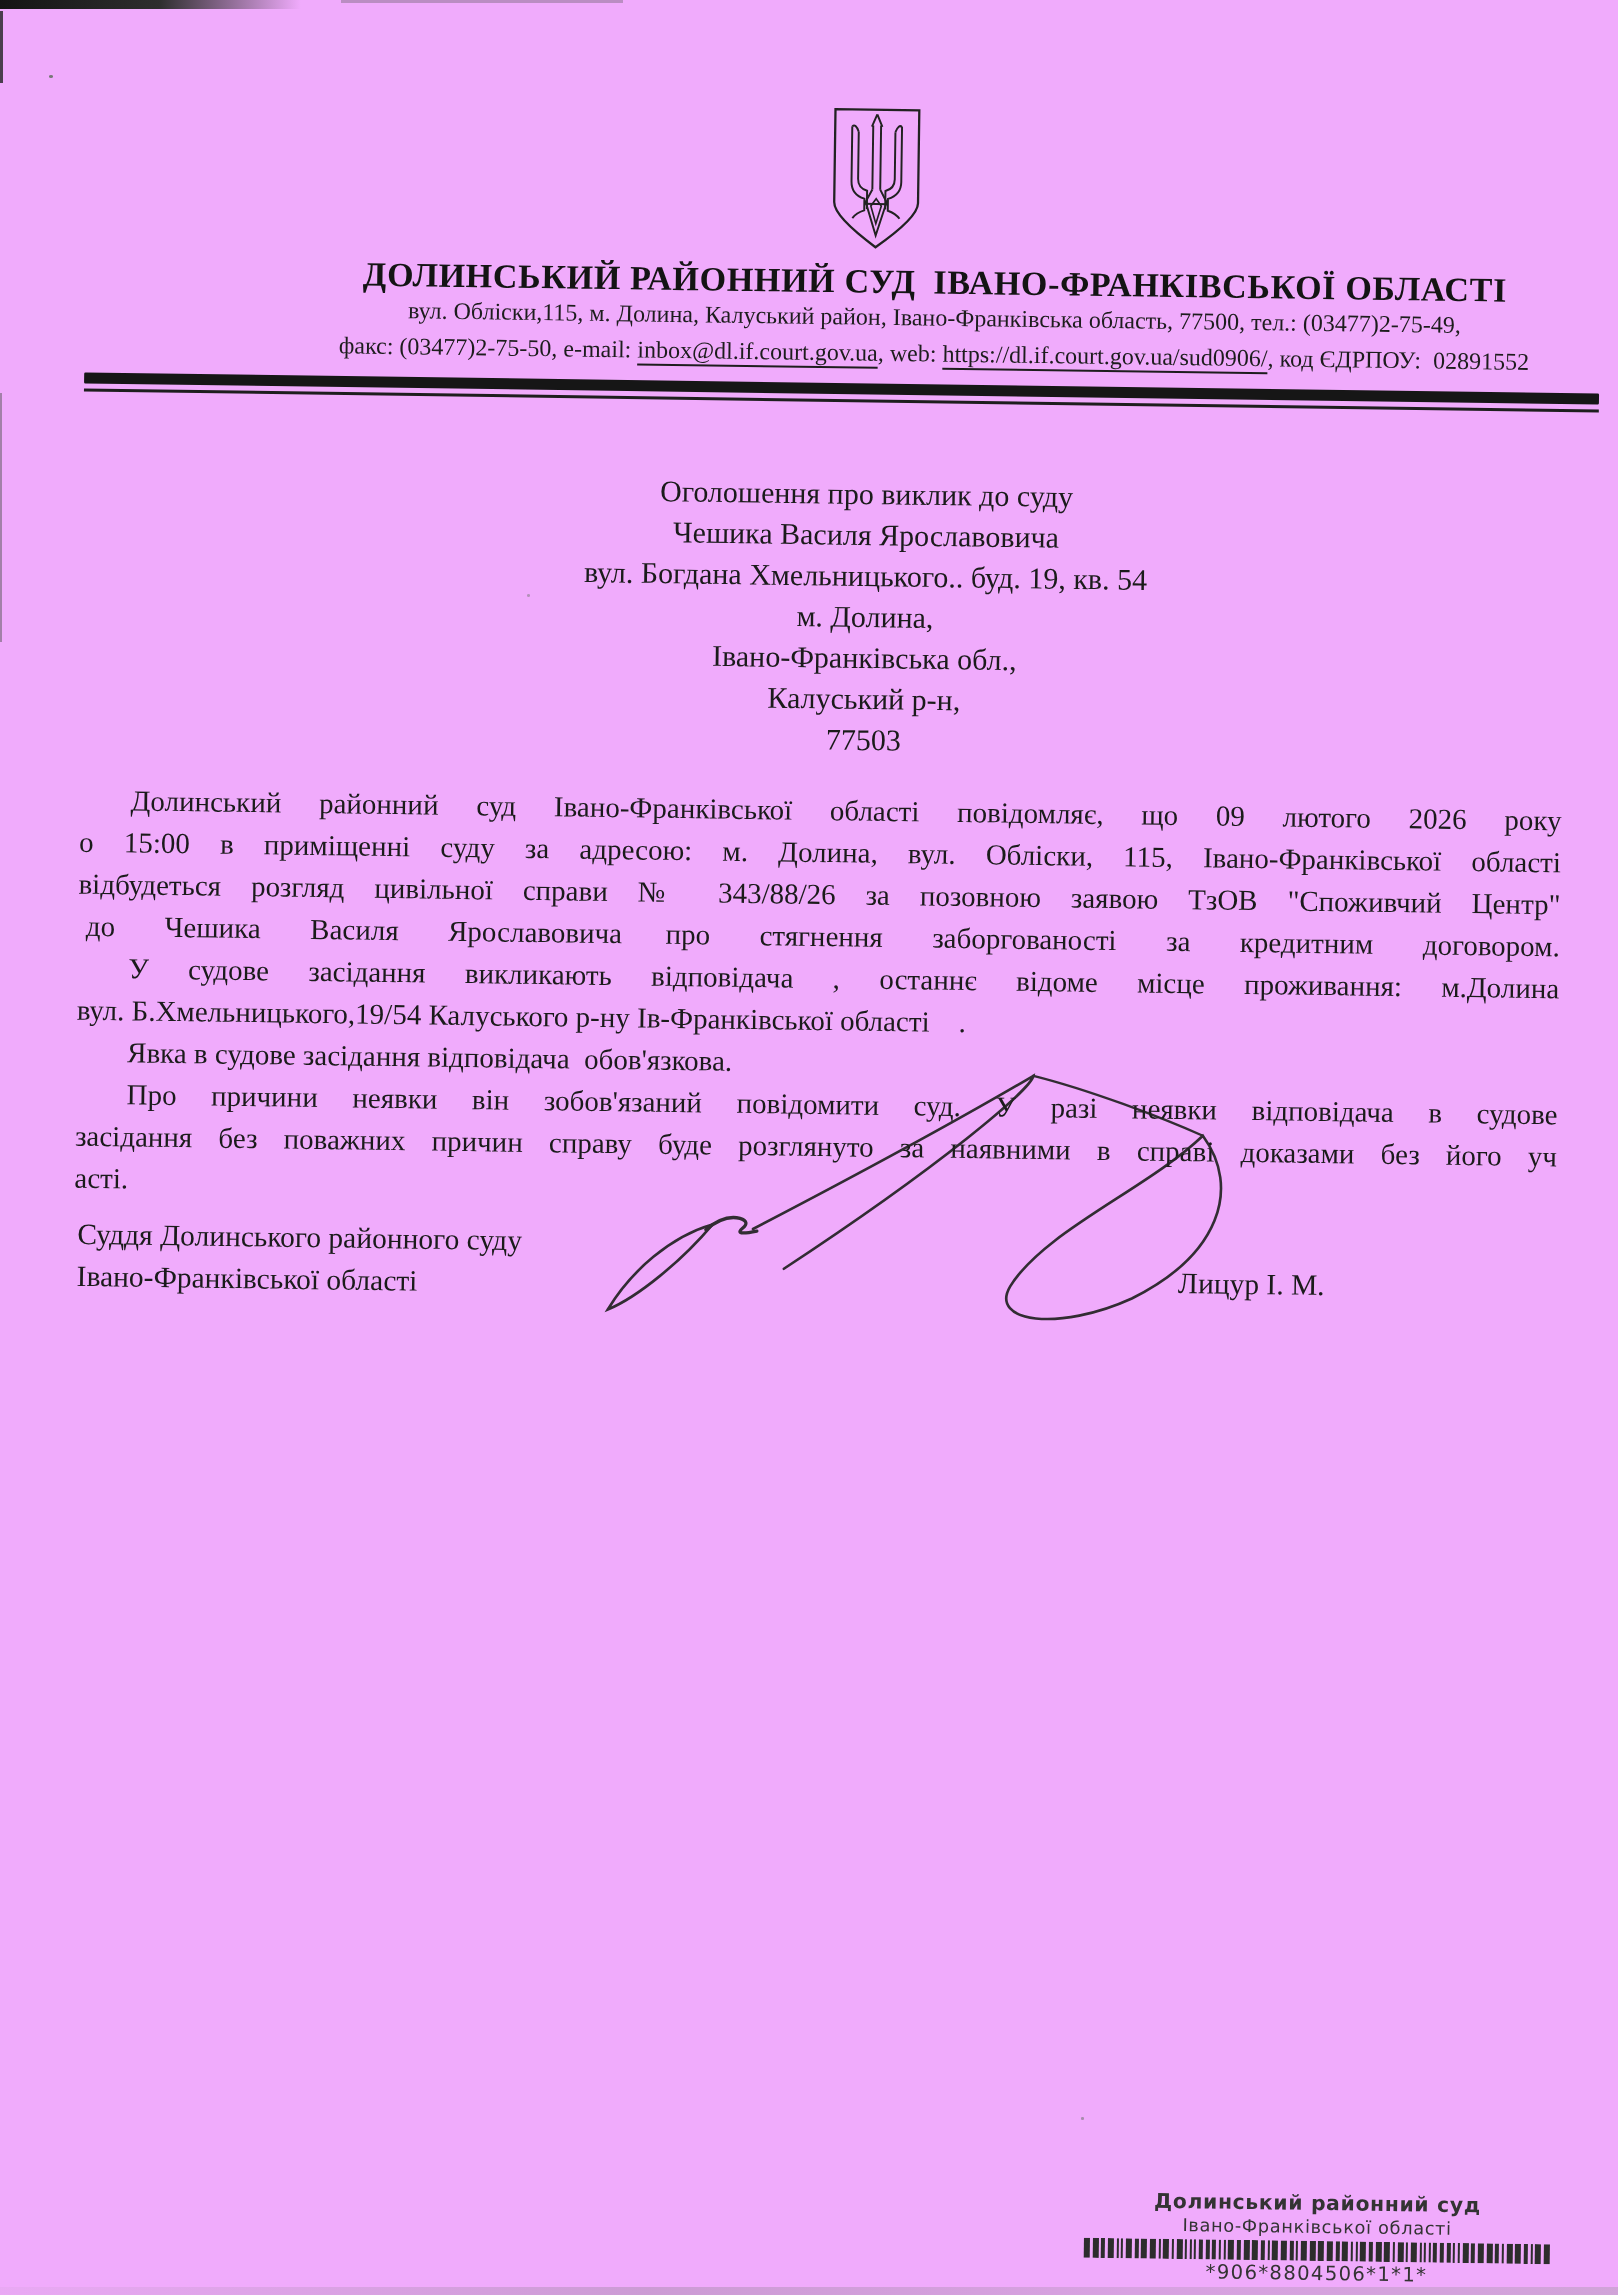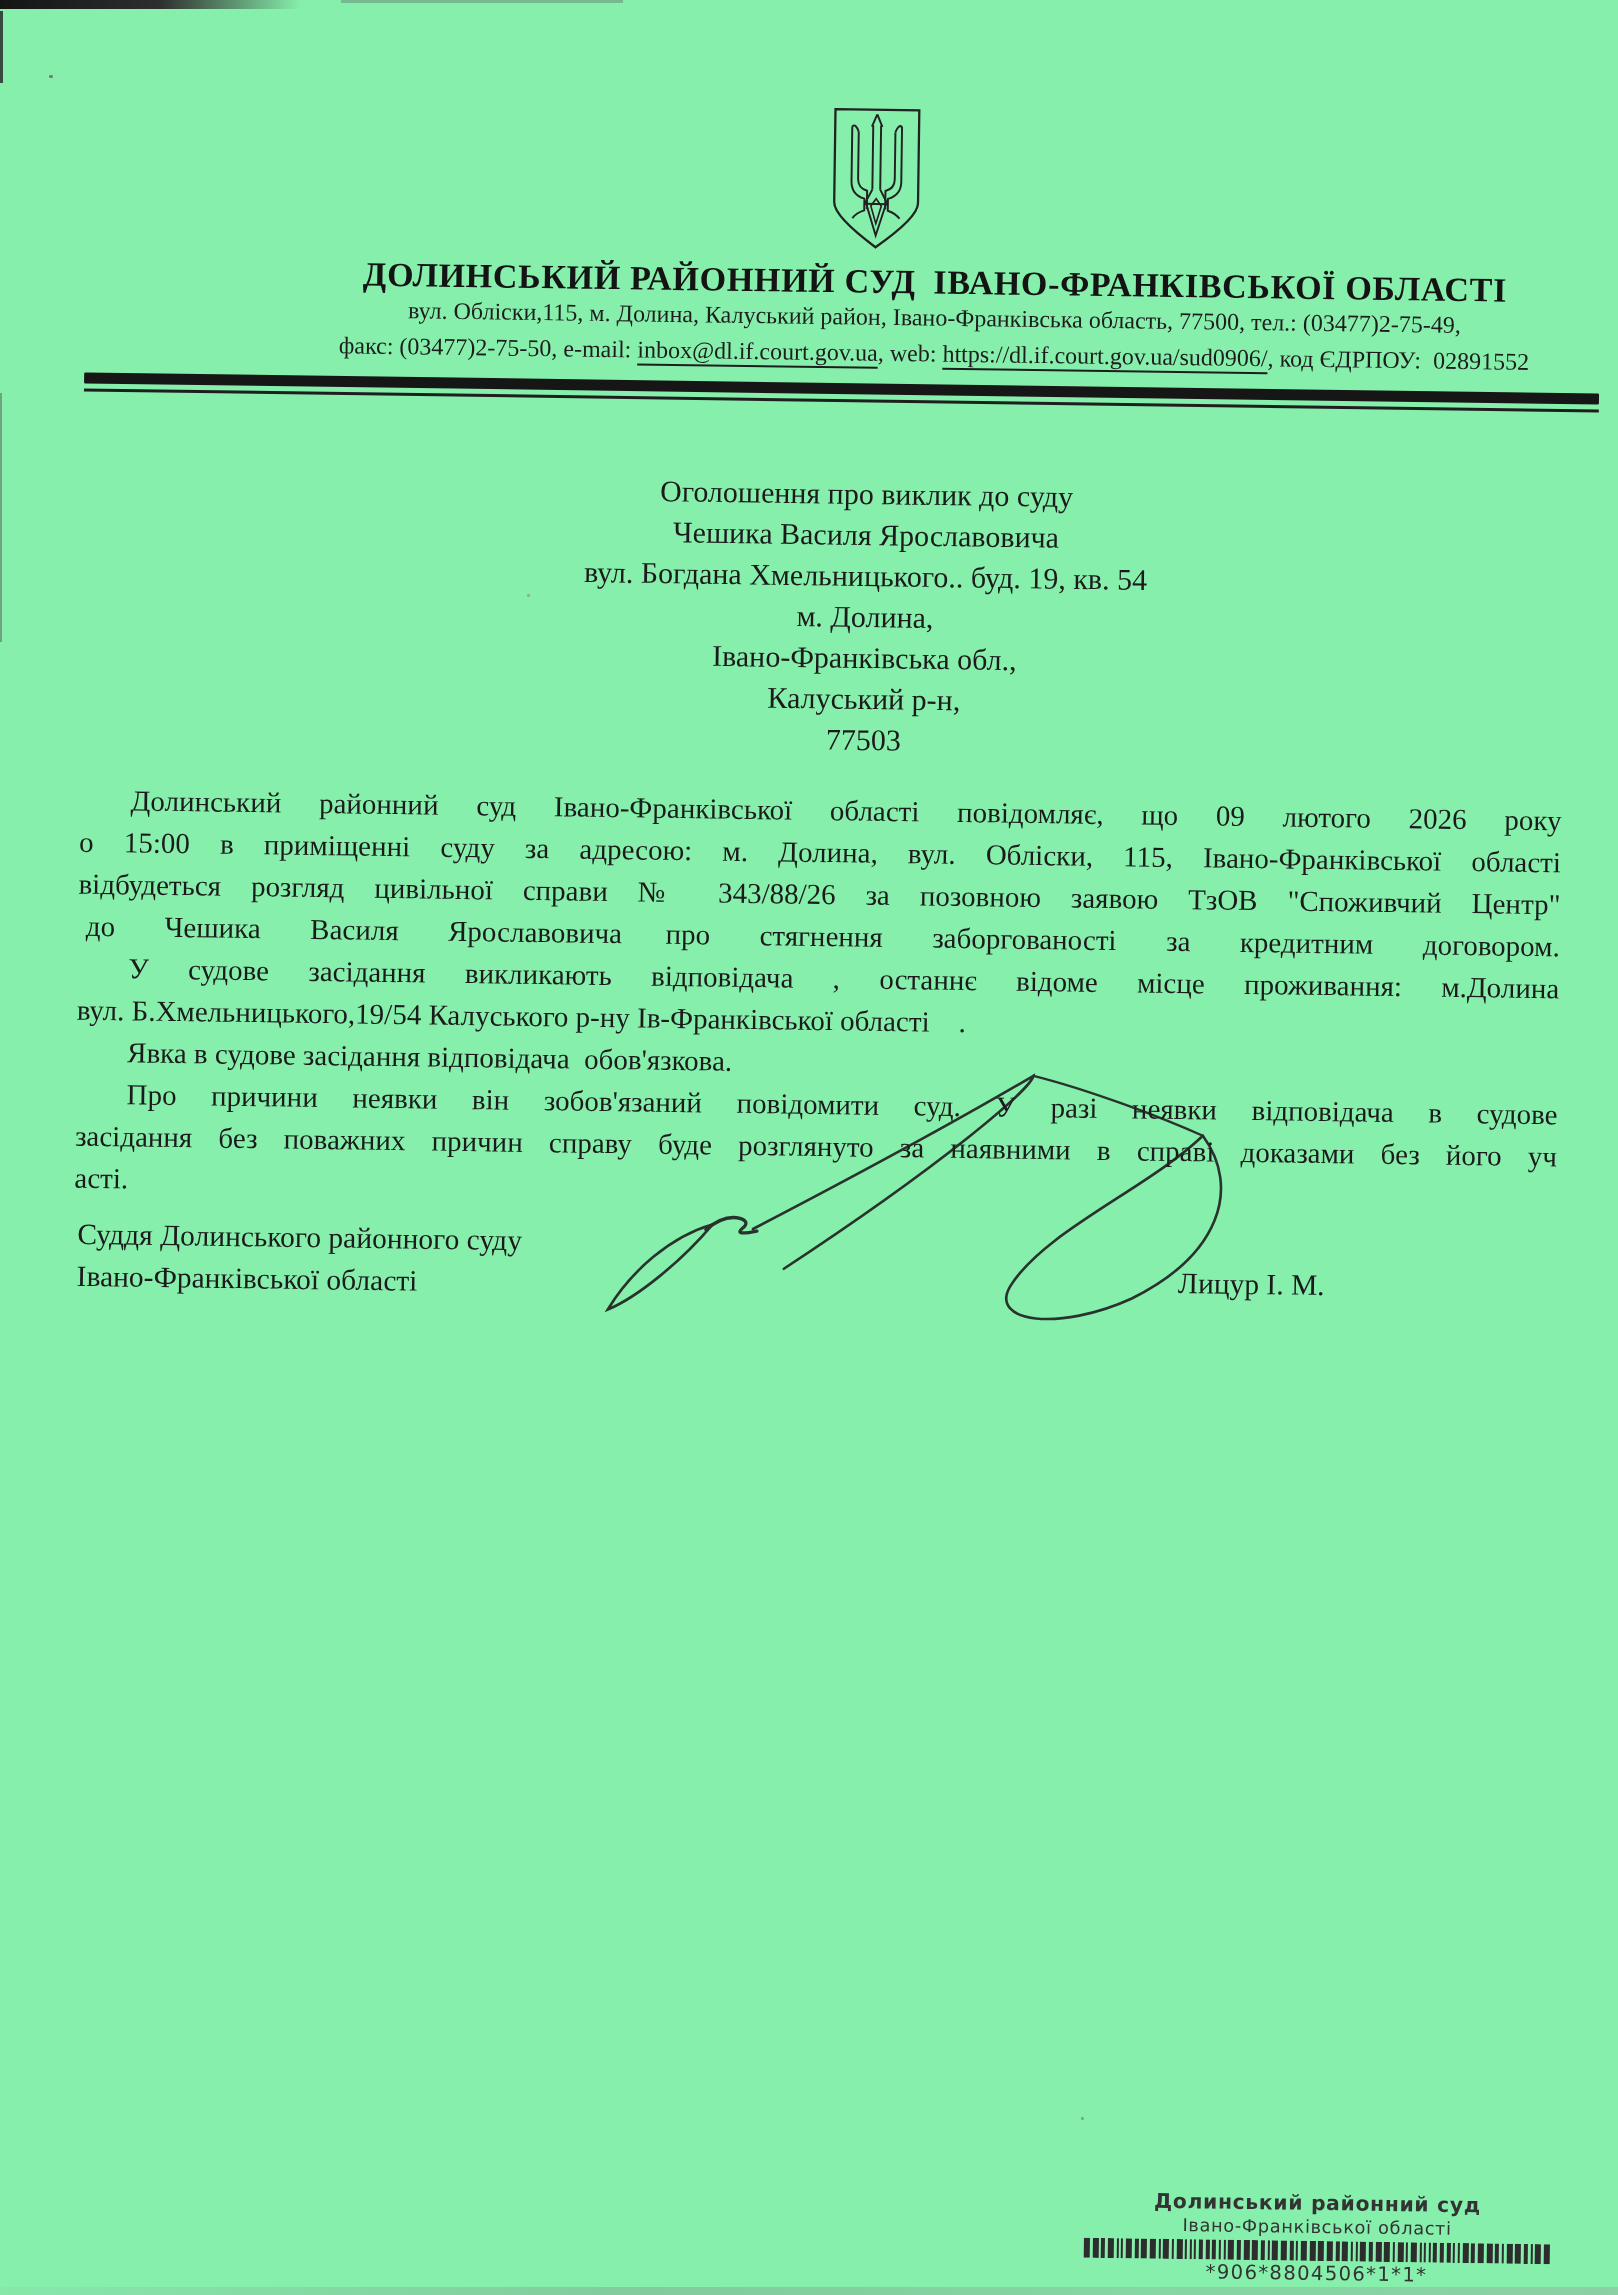--- a/index.html
+++ b/index.html
@@ -1,20 +1,20 @@
 <!DOCTYPE html>
 <html style="font-size:10.5px"><head>
 <meta charset="utf-8">
 <style>
   html,body{margin:0;padding:0;background:#ffffff;}
   .page{
     position:relative;
     width:1619px;
     height:2295px;
-    background:#86efac;
+    background:#f0abfc;
     overflow:hidden;
     font-family:"Liberation Serif","DejaVu Serif",serif;
     color:#1b1b1b;
   }
   .tilt{transform:rotate(0.8deg);}
 
   
   .scan-top{position:absolute;left:0;top:0;width:354px;height:8.5px;
     background:linear-gradient(to right,#141414 0%,#2e2e2e 45%,rgba(60,60,60,0) 85%);}
   .scan-top2{position:absolute;left:341px;top:0;width:282px;height:3.3px;background:#555;opacity:.35;}

